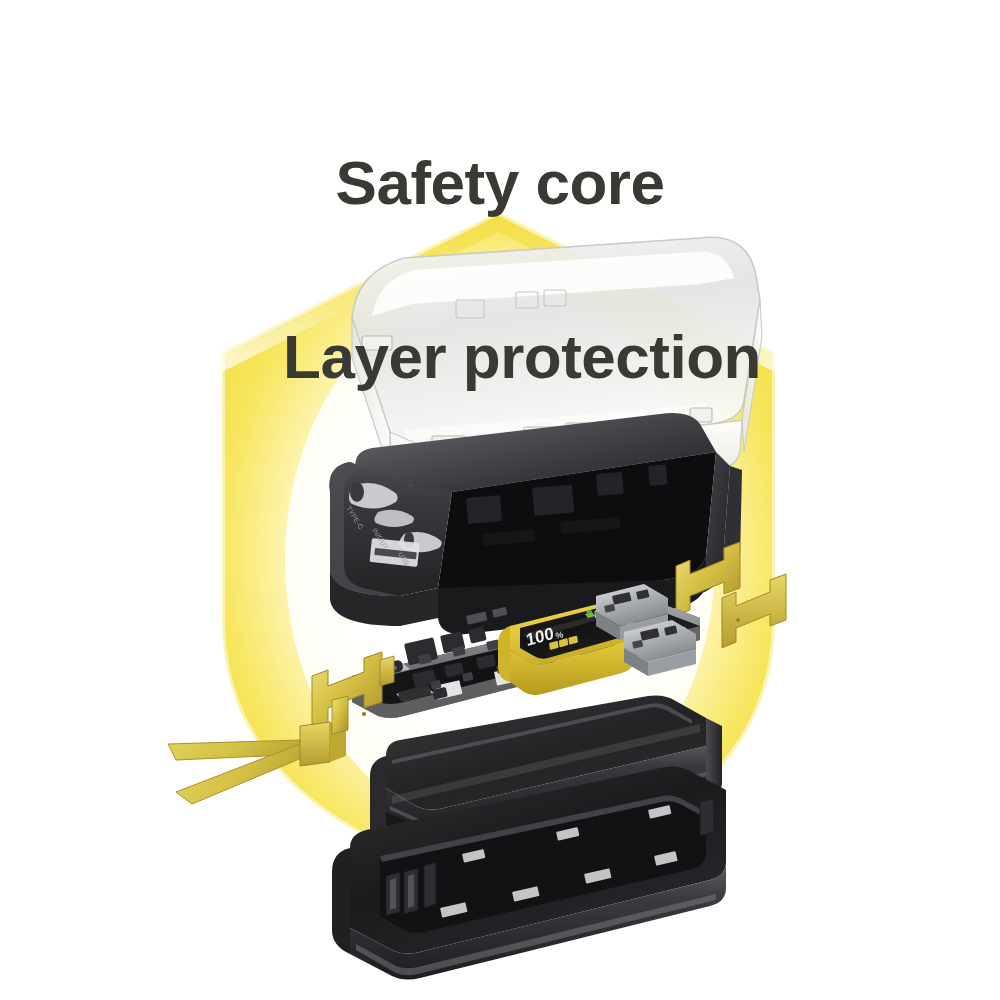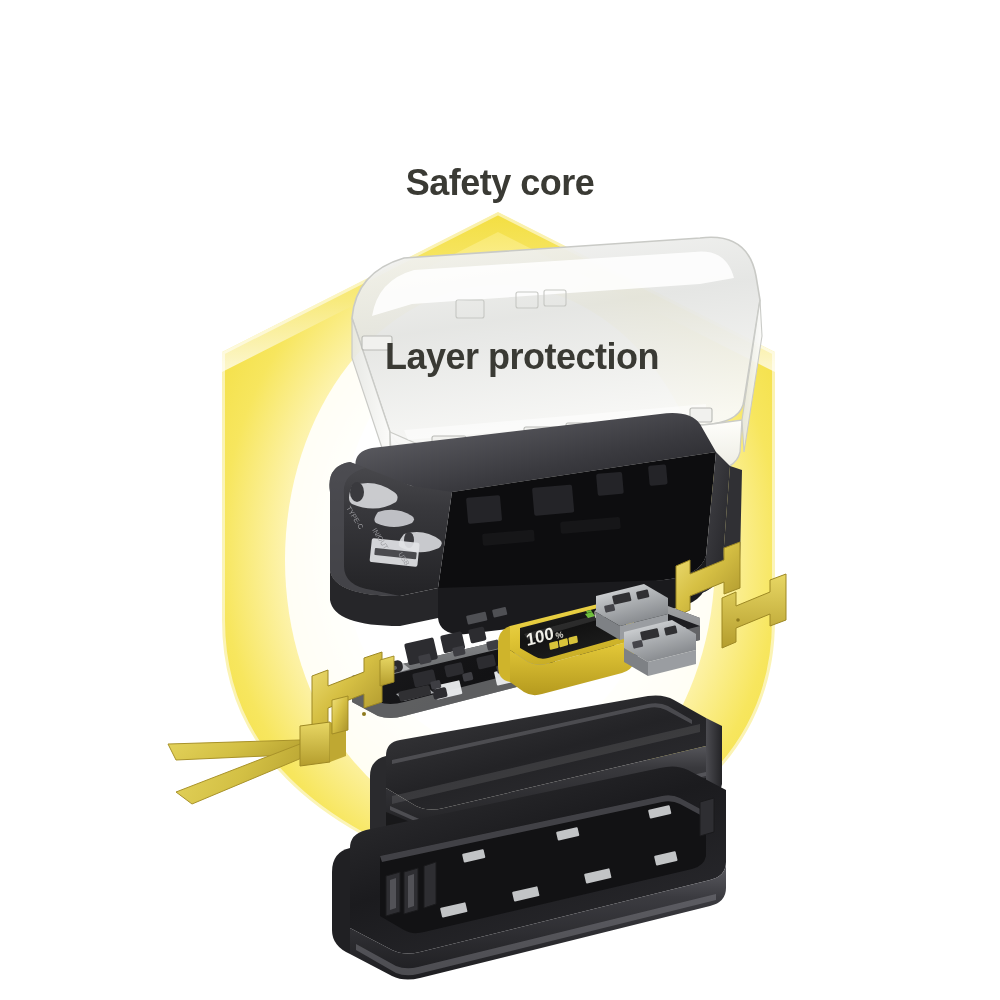--- a/index.html
+++ b/index.html
@@ -11,21 +11,21 @@
     position:relative;
   }
   #stage{position:absolute;inset:0;width:1000px;height:1000px;}
 
   
   .headline{
     position:absolute;left:0;top:38px;width:1000px;
     text-align:center;
     color:#3a3a34;
     font-weight:700;
-    font-size:36px;
+    font-size:62px;
     line-height:58px;
     letter-spacing:-0.5px;
     white-space:pre;
   }
   .headline .l1{display:block;}
   .headline .l2{display:block;margin-left:44px;}
 
   
   .art{position:absolute;left:0;top:0;width:1000px;height:1000px;}
   .art svg{display:block;width:1000px;height:1000px;}

